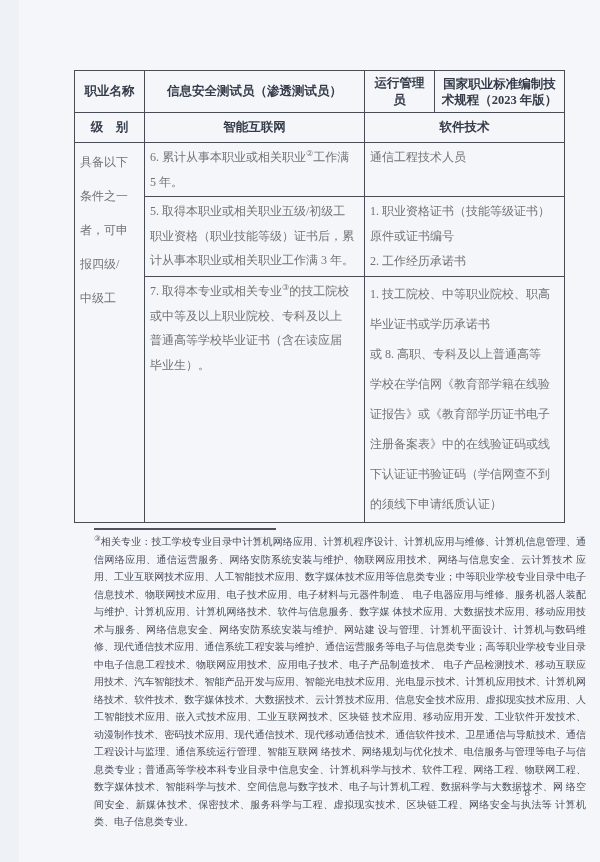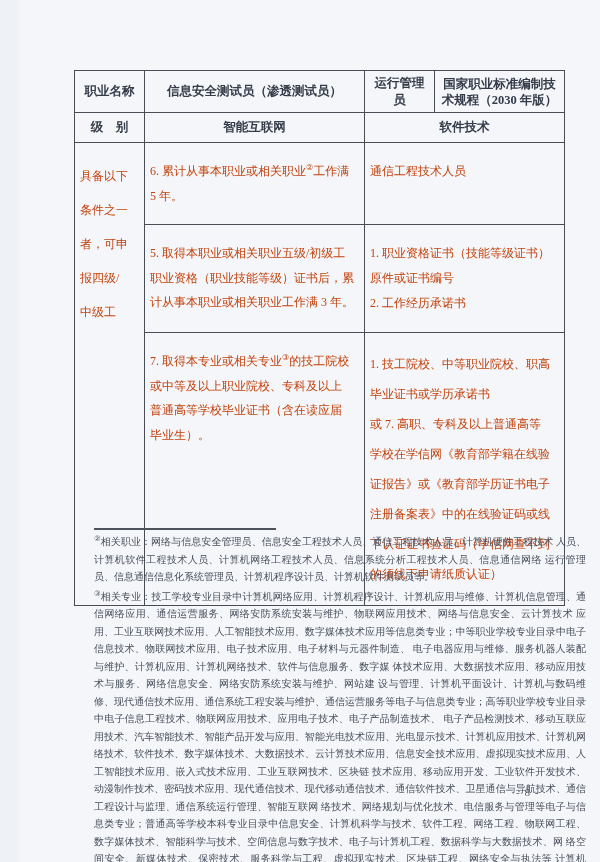--- a/index.html
+++ b/index.html
@@ -14,22 +14,22 @@
   }
   
   table.doc{
     position:absolute;left:55px;top:70px;
     width:490px;border-collapse:collapse;table-layout:fixed;
     border:1.5px solid #474c55;
   }
   table.doc td{
     border:1px solid #474c55;
     vertical-align:top;overflow:hidden;
-    font-size:12px;color:#c2410c;
-    padding:16px 5px;
+    font-size:12px;color:#737373;
+    padding:2px 5px;
   }
   tr.hdr td{
     font-weight:bold;font-size:12.5px;
     text-align:center;vertical-align:middle;
     padding:2px 4px;color:#353c49;
   }
   td.std-val{text-align:left;line-height:16px;}
   td.level{
     text-align:left;vertical-align:top;
     padding:152px 6px 0 8px;
@@ -73,21 +73,21 @@
       <col style="width:70px">
         <col style="width:220px">
         <col style="width:70px">
         <col style="width:130px">
     </colgroup>
     <tbody>
         <tr class="hdr" style="height:42px">
       <td>职业名称</td>
       <td>信息安全测试员（渗透测试员）</td>
       <td>运行管理员</td>
-      <td class="std-val">国家职业标准编制技术规程（2030 年版）</td>
+      <td class="std-val">国家职业标准编制技术规程（2023 年版）</td>
     </tr>
     <tr class="hdr" style="height:30px">
       <td>级　别</td>
       <td>智能互联网</td>
       <td colspan="2">软件技术</td>
     </tr>
     <tr style="height:53px">
       <td rowspan="3" class="level">具备以下
 条件之一
 者，可申
@@ -105,32 +105,31 @@
 原件或证书编号
 2. 工作经历承诺书</td>
     </tr>
     <tr style="height:246px">
       <td class="cond"><span>7. 取得本专业或相关专业</span><sup class="mark">③</sup><span>的技工院校
 或中等及以上职业院校、专科及以上
 普通高等学校毕业证书（含在读应届
 毕业生）。</span></td>
       <td colspan="2" class="mat mat-c">1. 技工院校、中等职业院校、职高
 毕业证书或学历承诺书
-或 7. 高职、专科及以上普通高等
+或 8. 高职、专科及以上普通高等
 学校在学信网《教育部学籍在线验
 证报告》或《教育部学历证书电子
 注册备案表》中的在线验证码或线
 下认证证书验证码（学信网查不到
 的须线下申请纸质认证）</td>
     </tr>
   </tbody>
     </table>
 
   <div class="fn-rule"></div>
 
   <div class="footnotes">
-    <p><sup>②</sup><span>相关职业：网络与信息安全管理员、信息安全工程技术人员、通信工程技术人员、计算机硬件工程技术 人员、计算机软件工程技术人员、计算机网络工程技术人员、信息系统分析工程技术人员、信息通信网络 运行管理员、信息通信信息化系统管理员、计算机程序设计员、计算机软件测试员等。</span></p>
     <p><sup>③</sup><span>相关专业：技工学校专业目录中计算机网络应用、计算机程序设计、计算机应用与维修、计算机信息管理、通 信网络应用、通信运营服务、网络安防系统安装与维护、物联网应用技术、网络与信息安全、云计算技术 应用、工业互联网技术应用、人工智能技术应用、数字媒体技术应用等信息类专业；中等职业学校专业目录中电子信息技术、物联网技术应用、电子技术应用、电子材料与元器件制造、 电子电器应用与维修、服务机器人装配与维护、计算机应用、计算机网络技术、软件与信息服务、数字媒 体技术应用、大数据技术应用、移动应用技术与服务、网络信息安全、网络安防系统安装与维护、网站建 设与管理、计算机平面设计、计算机与数码维修、现代通信技术应用、通信系统工程安装与维护、通信运营服务等电子与信息类专业；高等职业学校专业目录中电子信息工程技术、物联网应用技术、应用电子技术、电子产品制造技术、 电子产品检测技术、移动互联应用技术、汽车智能技术、智能产品开发与应用、智能光电技术应用、光电显示技术、计算机应用技术、计算机网络技术、软件技术、数字媒体技术、大数据技术、云计算技术应用、信息安全技术应用、虚拟现实技术应用、人工智能技术应用、嵌入式技术应用、工业互联网技术、区块链 技术应用、移动应用开发、工业软件开发技术、动漫制作技术、密码技术应用、现代通信技术、现代移动通信技术、通信软件技术、卫星通信与导航技术、通信工程设计与监理、通信系统运行管理、智能互联网 络技术、网络规划与优化技术、电信服务与管理等电子与信息类专业；普通高等学校本科专业目录中信息安全、计算机科学与技术、软件工程、网络工程、物联网工程、 数字媒体技术、智能科学与技术、空间信息与数字技术、电子与计算机工程、数据科学与大数据技术、网 络空间安全、新媒体技术、保密技术、服务科学与工程、虚拟现实技术、区块链工程、网络安全与执法等 计算机类、电子信息类专业。</span></p>
   </div>
 
   <div class="pageno">- 8 -</div>
 
 </div>
 
 </body></html>

